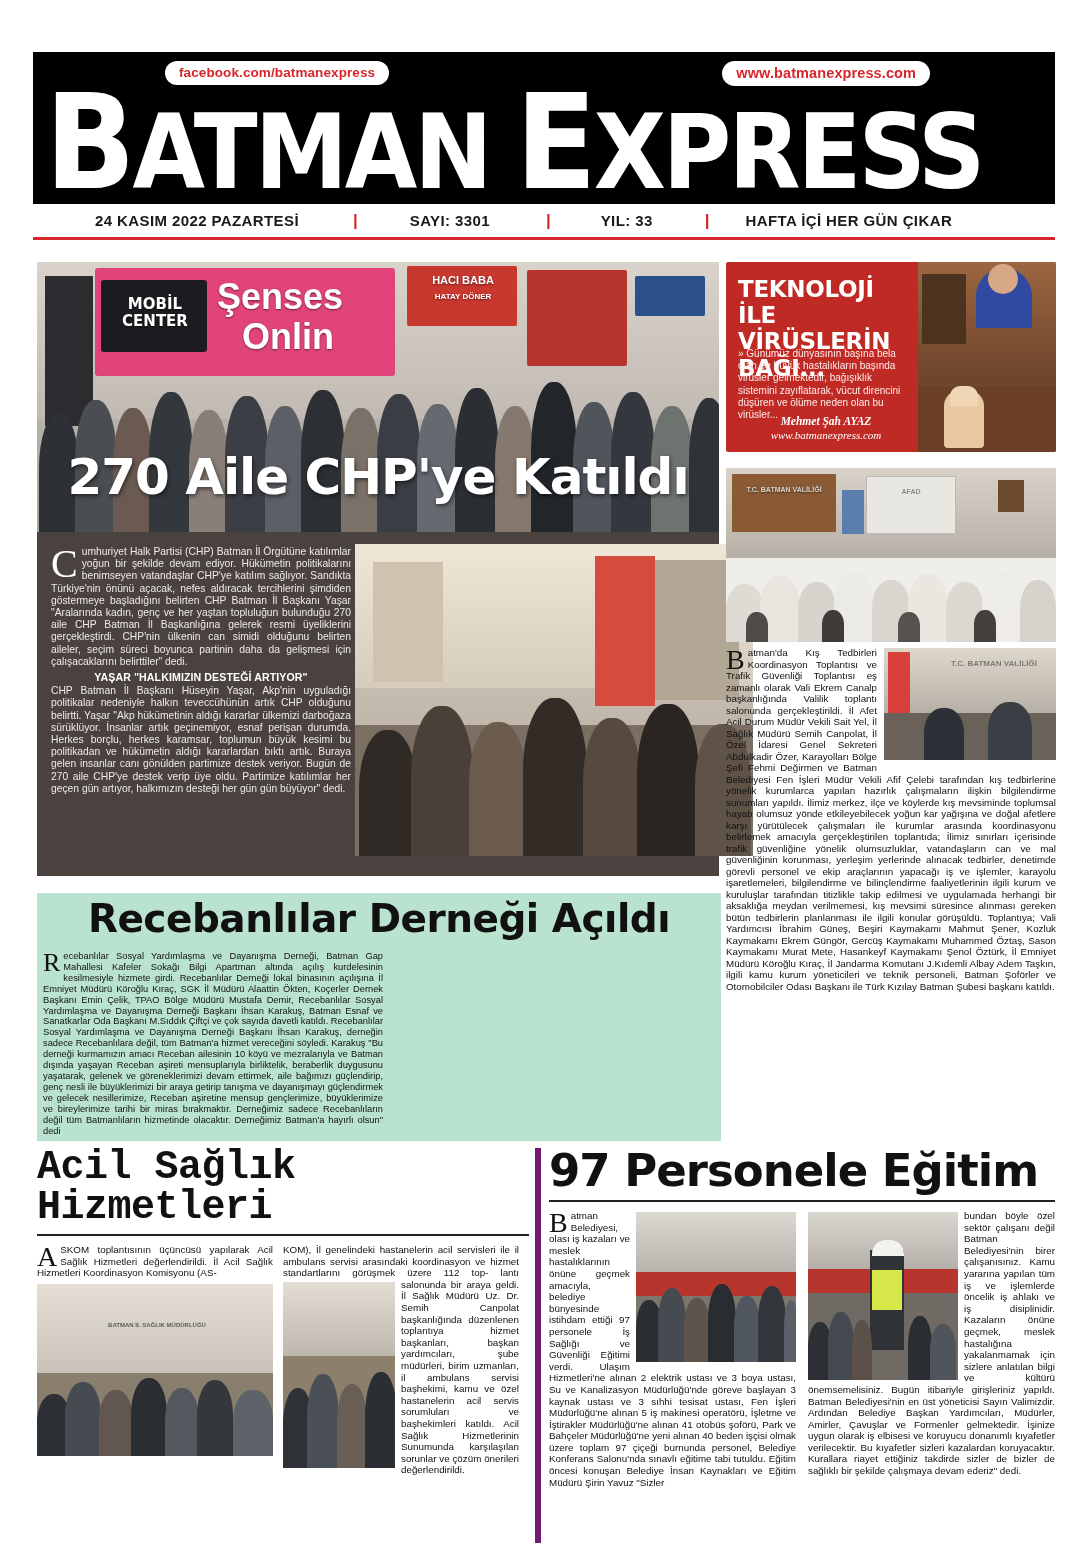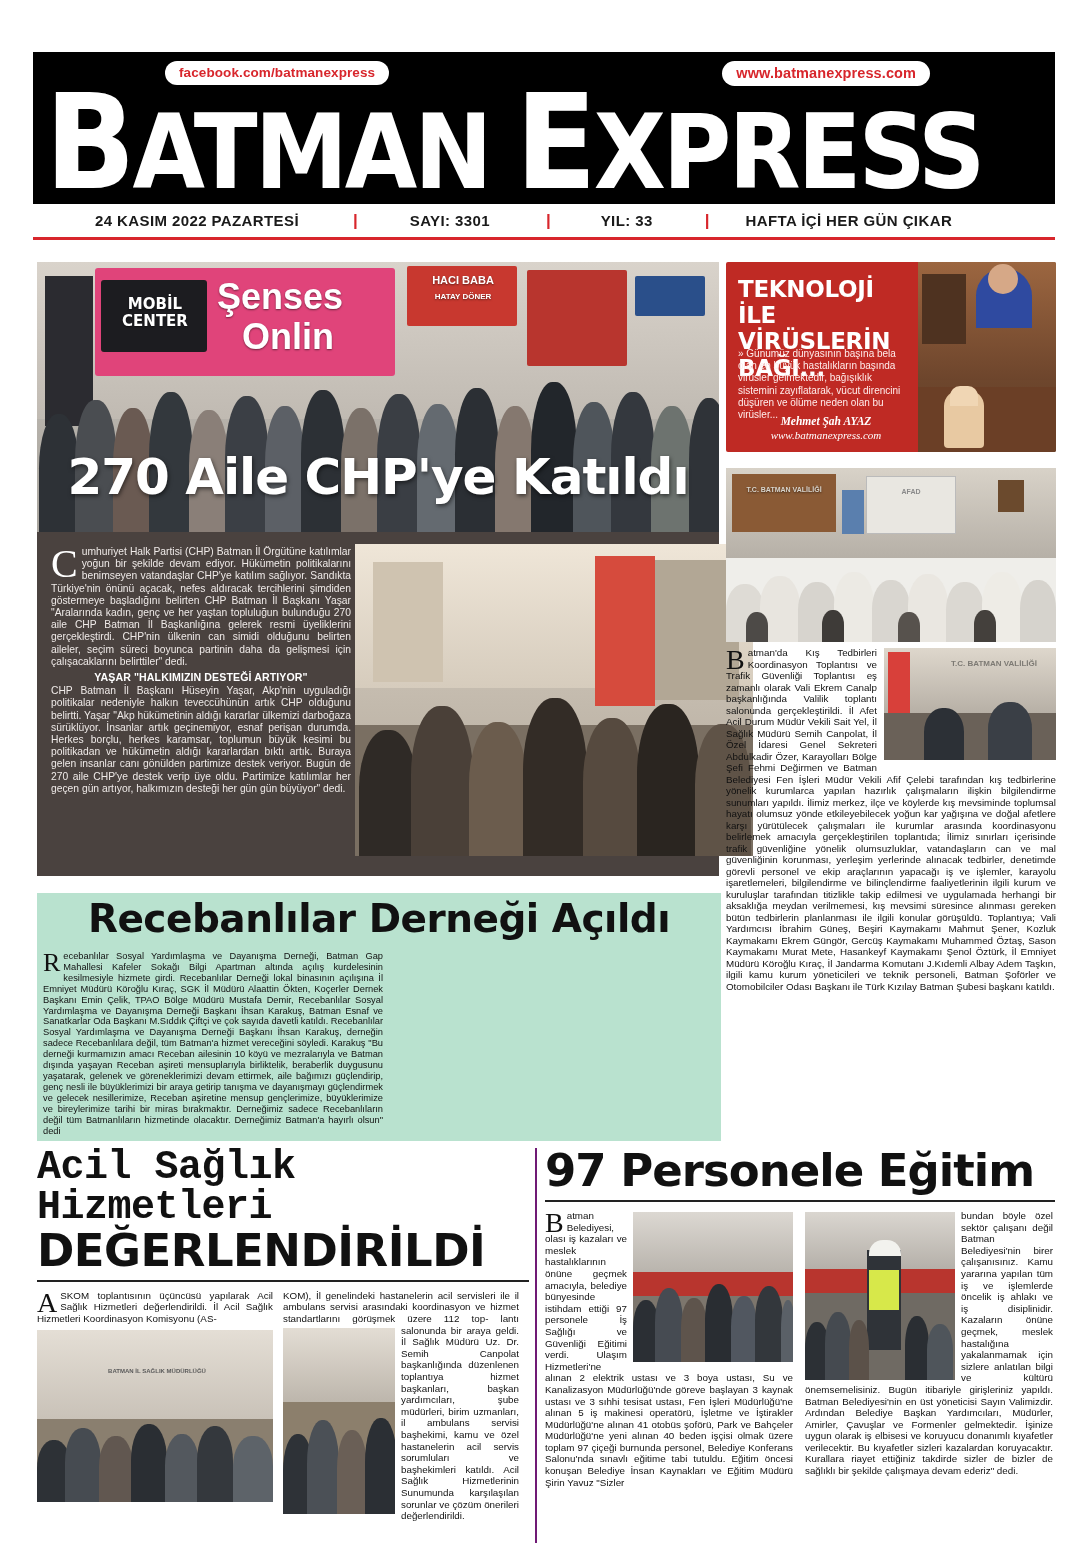--- a/index.html
+++ b/index.html
@@ -129,21 +129,21 @@
   .acil-c .dc {
     float:left; font-size:28px; line-height:21px; font-weight:normal;
     padding:2px 3px 0 0; font-family:"Liberation Serif", serif;
   }
   .acil-photo1 { width:236px; height:172px; position:relative; margin-top:5px; }
   .acil-photo2 { width:236px; height:215px; position:relative; margin-top:5px; }
 
   
   .pers {
     position:absolute; left:535px; top:1148px; width:520px; height:395px;
-    border-left:2px solid #701a75; padding-left:8px;
+    border-left:6px solid #701a75; padding-left:8px;
   }
   .pers-h {
     font-family:"DejaVu Sans", sans-serif; font-weight:900;
     font-size:45px; line-height:1; color:#111; letter-spacing:-1px;
   }
   .pers-rule { height:2px; background:#222; margin:7px 0 8px 0; }
   .pers-cols { display:flex; gap:12px; }
   .pers-c { width:248px; font-size:9.8px; line-height:11.6px; text-align:justify; color:#111; }
   .pers-c .dc {
     float:left; font-size:28px; line-height:21px; font-weight:normal;
@@ -285,21 +285,20 @@
 
   <div class="receb">
     <div class="receb-head">Recebanlılar Derneği Açıldı</div>
     <div class="receb-text">
       <span class="dc">R</span><span>ecebanlılar Sosyal Yardımlaşma ve Dayanışma Derneği, Batman Gap Mahallesi Kafeler Sokağı Bilgi Apartman altında açılış kurdelesinin kesilmesiyle hizmete girdi. Recebanlılar Derneği lokal binasının açılışına İl Emniyet Müdürü Köroğlu Kıraç, SGK İl Müdürü Alaattin Ökten, Koçerler Dernek Başkanı Emin Çelik, TPAO Bölge Müdürü Mustafa Demir, Recebanlılar Sosyal Yardımlaşma ve Dayanışma Derneği Başkanı İhsan Karakuş, Batman Esnaf ve Sanatkarlar Oda Başkanı M.Sıddık Çiftçi ve çok sayıda davetli katıldı. Recebanlılar Sosyal Yardımlaşma ve Dayanışma Derneği Başkanı İhsan Karakuş, derneğin sadece Recebanlılara değil, tüm Batman'a hizmet vereceğini söyledi. Karakuş "Bu derneği kurmamızın amacı Receban ailesinin 10 köyü ve mezralarıyla ve Batman dışında yaşayan Receban aşireti mensuplarıyla birliktelik, beraberlik duygusunu yaşatarak, gelenek ve göreneklerimizi devam ettirmek, aile bağımızı güçlendirip, genç nesli ile büyüklerimizi bir araya getirip tanışma ve dayanışmayı güçlendirmek ve gelecek nesillerimize, Receban aşiretine mensup gençlerimize, büyüklerimize ve bireylerimize tarihi bir miras bırakmaktır. Derneğimiz sadece Recebanlıların değil tüm Batmanlıların hizmetinde olacaktır. Derneğimiz Batman'a hayırlı olsun" dedi</span>
     </div>
   </div>
 
   <div class="acil">
     <div class="acil-h1">Acil Sağlık Hizmetleri</div>
-    <div class="acil-h2">DEĞERLENDİRİLDİ</div>
     <div class="acil-rule"></div>
     <div class="acil-cols">
       <div class="acil-c">
         <span class="dc">A</span><span>SKOM toplantısının üçüncüsü yapılarak Acil Sağlık Hizmetleri değerlendirildi. İl Acil Sağlık Hizmetleri Koordinasyon Komisyonu (AS-</span>
         <div class="photo acil-photo1" style="background:linear-gradient(#d3cdc4,#a39b90);">
           <div style="position:absolute;left:0;top:0;width:100%;height:52%;background:linear-gradient(#e4ded5,#c9c2b8);"></div>
           <div class="pnote" style="left:50px;top:36px;width:140px;font-size:6px;text-align:center;color:#5a5a5a;text-shadow:none;">BATMAN İL SAĞLIK MÜDÜRLÜĞÜ</div>
           <div style="position:absolute;left:0;bottom:0;width:100%;height:48%;background:#8a7f6f;"></div>
           <div class="crowd">
             <span style="left:0px;width:34px;height:62px;background:#2d3136;"></span>

